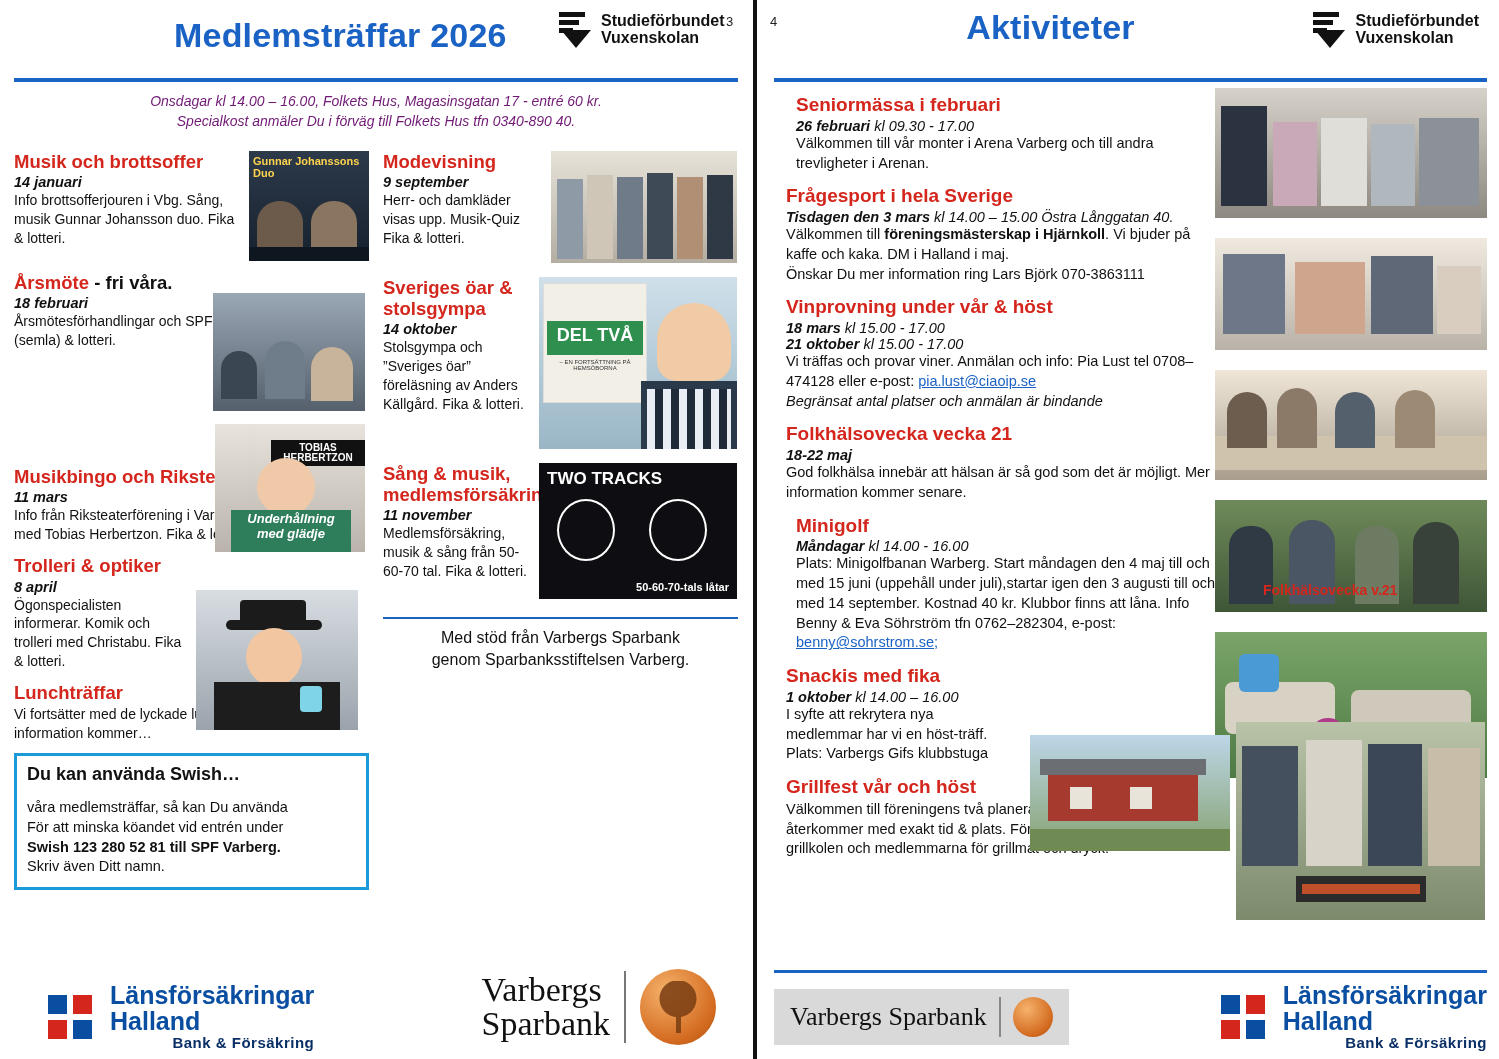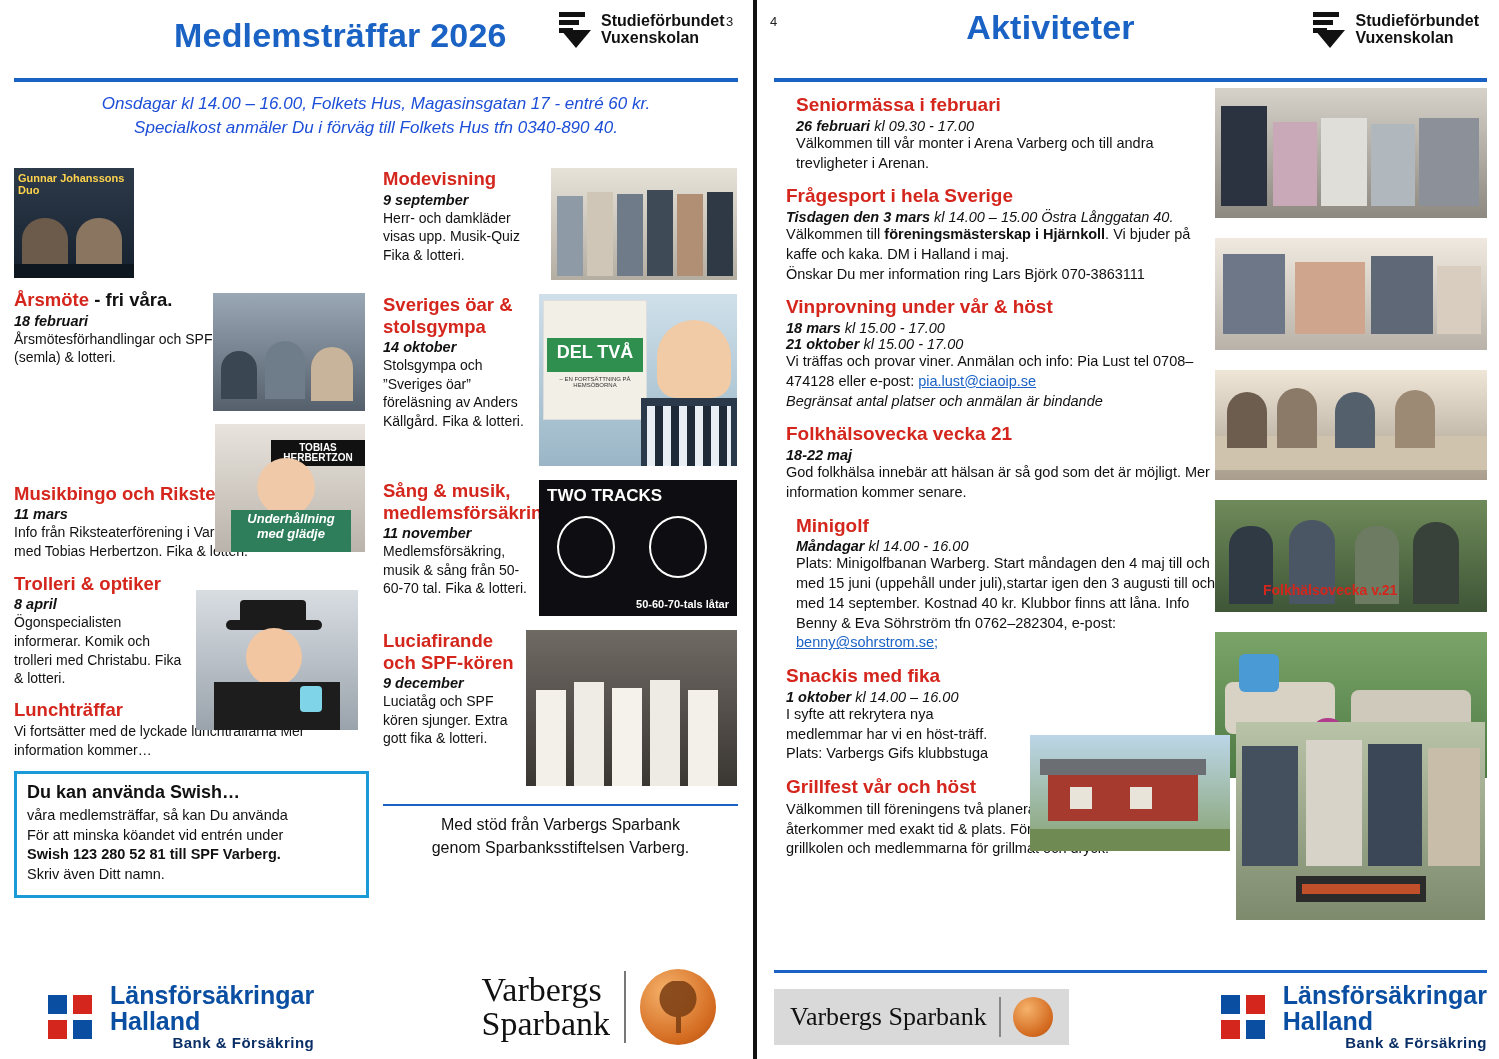--- a/index.html
+++ b/index.html
@@ -72,24 +72,24 @@
     border-top: 18px solid #111;
   }
   .sv-text { line-height: 1.08; }
   .sv-text .t1 { font-size: 16px; font-weight: bold; color: #111; }
   .sv-text .t2 { font-size: 16px; font-weight: bold; color: #111; }
 
   
   .intro {
     text-align: center;
     font-style: italic;
-    font-size: 17px;
-    color: #1d4ed8;
+    font-size: 14px;
+    color: #701a75;
     line-height: 1.42;
-    margin: 10px 0 28px 0;
+    margin: 10px 0 19px 0;
   }
 
   
   .subcols { display: flex; gap: 14px; }
   .subcol-a { width: 355px; }
   .subcol-b { width: 355px; }
 
   .ev { margin-bottom: 11px; }
   .ev h3 {
     margin: 0 0 2px 0;
@@ -115,21 +115,21 @@
     position: absolute; font-weight: bold; color: #d4261c; font-size: 14px;
   }
 
   
   .swish-box {
     border: 3px solid #1a9ad6;
     padding: 8px 10px 10px 10px;
     margin-top: 8px;
   }
   .swish-box h4 {
-    margin: 0 0 3px 0; font-size: 18px; color: #111; font-weight: bold;
+    margin: 0 0 13px 0; font-size: 18px; color: #111; font-weight: bold;
   }
   .swish-box p { margin: 0; font-size: 14.5px; line-height: 1.36; color: #111; }
   .swish-box .strong { font-weight: bold; }
 
   .support {
     text-align: center; font-size: 16px; color: #111; line-height: 1.4;
     margin-top: 18px;
   }
   .hr-thin { height: 2px; background: #1a62c4; margin: 10px 0 8px 0; }
 
@@ -224,20 +224,25 @@
     <div class="intro">
       <div>Onsdagar kl 14.00 – 16.00, Folkets Hus, Magasinsgatan 17 - entré 60 kr.</div>
       <div>Specialkost anmäler Du i förväg till Folkets Hus tfn 0340-890 40.</div>
     </div>
 
     <div class="subcols">
 
       <div class="subcol-a">
 
         <div class="ev with-img">
+          <div class="txt">
+            <h3>Musik och brottsoffer</h3>
+            <div class="date">14 januari</div>
+            <div class="body">Info brottsofferjouren i Vbg. Sång, musik Gunnar Johansson duo. Fika &amp; lotteri.</div>
+          </div>
           <div class="photo" style="width:120px;height:110px;background:linear-gradient(#2d3a4a,#16212e);flex:0 0 auto;">
             <div class="cap" style="left:4px;top:4px;color:#ffd34d;font-size:11px;">
               <span>Gunnar Johanssons Duo</span>
             </div>
             <div style="position:absolute;left:8px;bottom:6px;width:46px;height:54px;background:#6c5b4a;border-radius:22px 22px 6px 6px;"></div>
             <div style="position:absolute;left:62px;bottom:6px;width:46px;height:54px;background:#8a7560;border-radius:22px 22px 6px 6px;"></div>
             <div style="position:absolute;left:0;bottom:0;width:100%;height:14px;background:#0e1620;"></div>
           </div>
         </div>
 
@@ -350,36 +355,20 @@
             </div>
           </div>
           <div class="photo" style="width:198px;height:136px;background:#0e0e12;">
             <div style="position:absolute;left:8px;top:6px;color:#fff;font-weight:bold;font-size:17px;">TWO TRACKS</div>
             <div style="position:absolute;left:18px;top:36px;width:58px;height:62px;border:2px solid #fff;border-radius:50%;"></div>
             <div style="position:absolute;left:110px;top:36px;width:58px;height:62px;border:2px solid #fff;border-radius:50%;"></div>
             <div style="position:absolute;right:8px;bottom:6px;color:#fff;font-size:11px;font-weight:bold;">50-60-70-tals låtar</div>
           </div>
         </div>
 
-        <div style="display:flex;gap:8px;align-items:flex-start;margin-top:14px;">
-          <div style="width:135px;">
-            <div class="ev">
-              <h3>Luciafirande och SPF-kören</h3>
-              <div class="date">9 december</div>
-              <div class="body">Luciatåg och SPF kören sjunger. Extra gott fika &amp; lotteri.</div>
-            </div>
-          </div>
-          <div class="photo" style="width:211px;height:156px;background:linear-gradient(#6f6a64,#3a3632);">
-            <div style="position:absolute;left:10px;bottom:0;width:30px;height:96px;background:#f3f0ea;"></div>
-            <div style="position:absolute;left:48px;bottom:0;width:30px;height:104px;background:#efece6;"></div>
-            <div style="position:absolute;left:86px;bottom:0;width:30px;height:98px;background:#f5f2ec;"></div>
-            <div style="position:absolute;left:124px;bottom:0;width:30px;height:106px;background:#eeebe5;"></div>
-            <div style="position:absolute;left:162px;bottom:0;width:30px;height:96px;background:#f3f0ea;"></div>
-          </div>
-        </div>
 
         <div class="hr-thin" style="margin-top:18px;"></div>
         <div class="support" style="margin-top:4px;">
           <div>Med stöd från Varbergs Sparbank</div>
           <div>genom Sparbanksstiftelsen Varberg.</div>
         </div>
 
       </div>
     </div>
 

